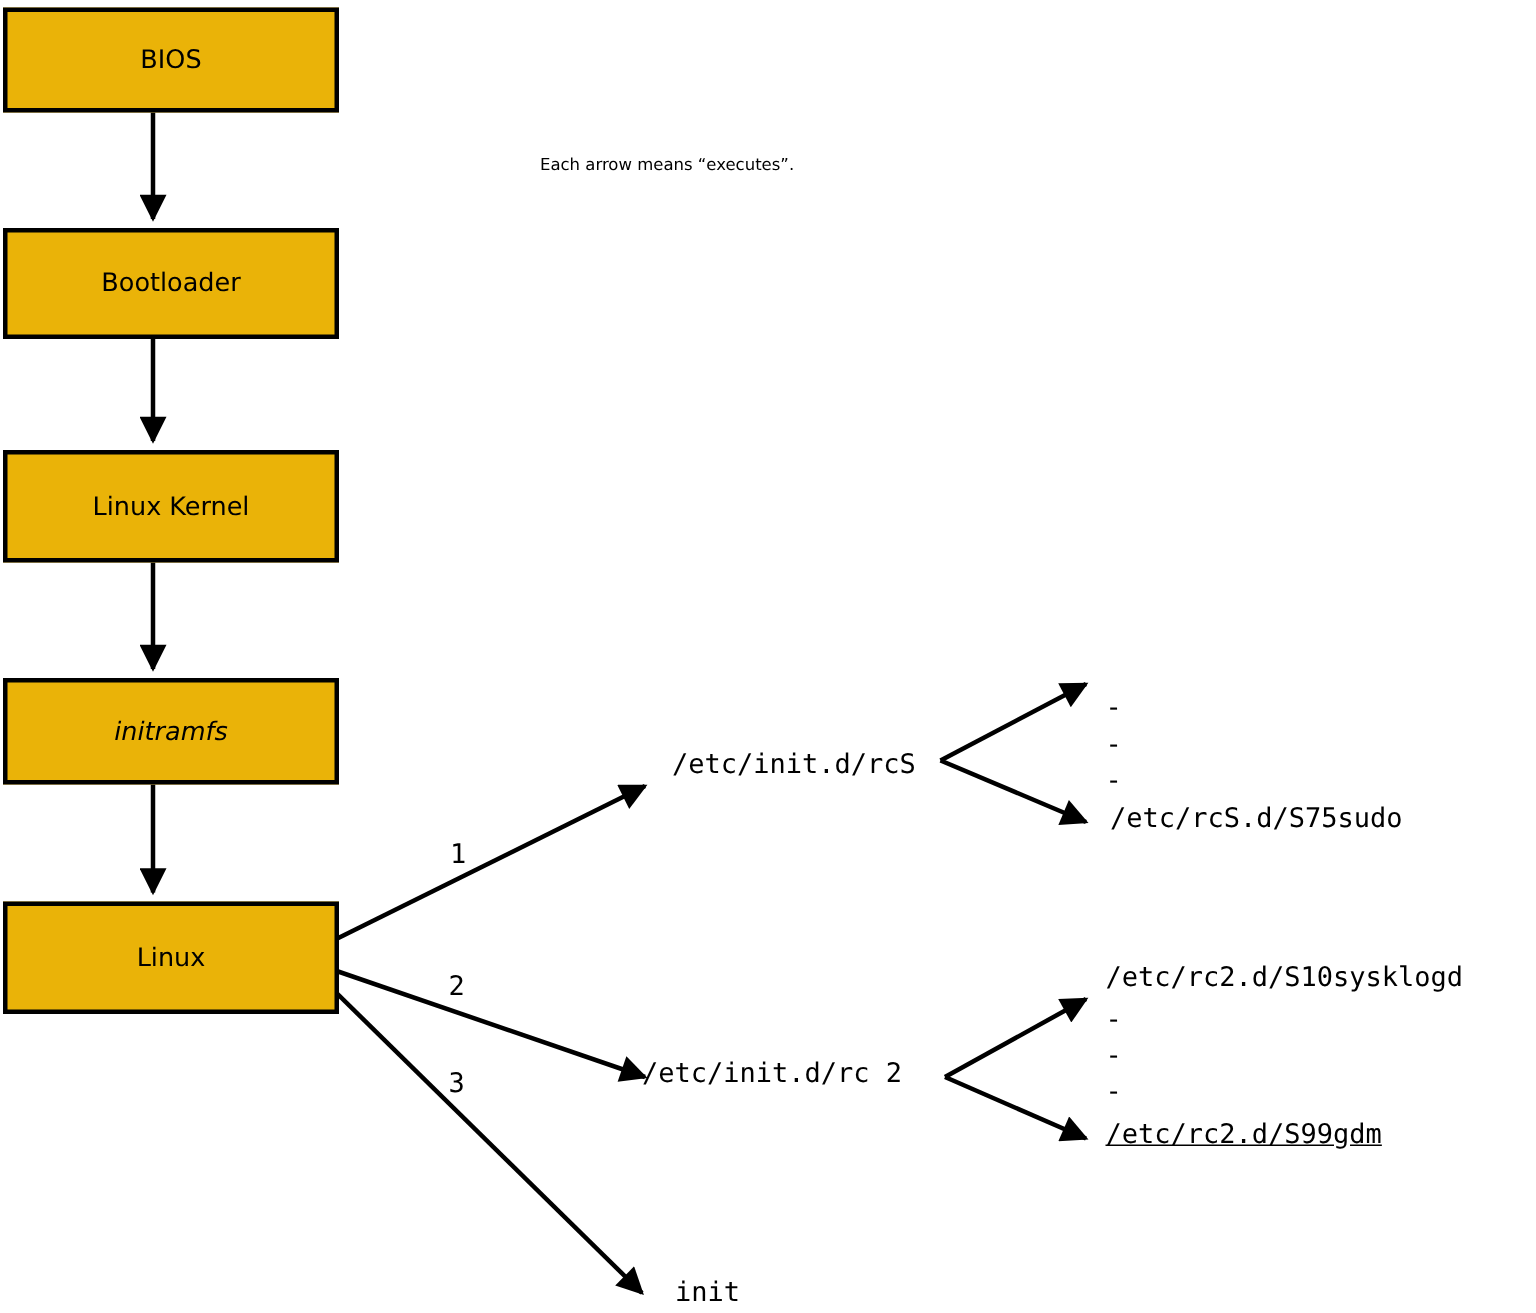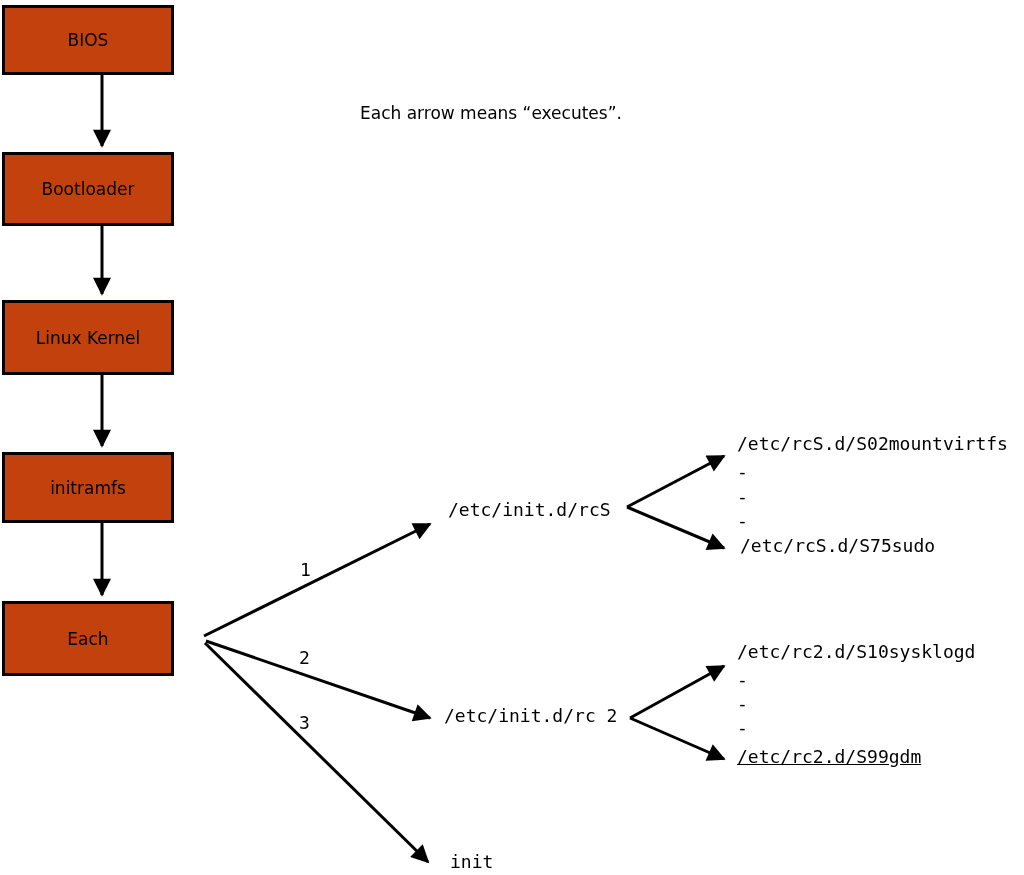--- a/index.html
+++ b/index.html
@@ -19,40 +19,40 @@
   .arrows-layer {
     position: absolute;
     left: 0;
     top: 0;
     width: 1024px;
     height: 875px;
   }
   .node-box {
     position: absolute;
     left: 2px;
-    width: 172px;
+    width: 224px;
     box-sizing: border-box;
     border: 3px solid #000000;
-    background: #c2410c;
+    background: #eab308;
     display: flex;
     align-items: center;
     justify-content: center;
   }
   .node-label {
     font-family: "DejaVu Sans", sans-serif;
     font-size: 17px;
     color: #000000;
     white-space: nowrap;
   }
   .note {
     position: absolute;
     left: 360px;
     top: 103px;
     font-family: "DejaVu Sans", sans-serif;
-    font-size: 17px;
+    font-size: 11px;
     color: #000000;
     white-space: nowrap;
   }
   .mono {
     position: absolute;
     font-family: "DejaVu Sans Mono", monospace;
     font-size: 18px;
     line-height: 18px;
     color: #000000;
     white-space: nowrap;
@@ -92,38 +92,37 @@
 
   <div class="node-box" style="top:5px; height:70px;">
     <span class="node-label">BIOS</span>
   </div>
   <div class="node-box" style="top:152px; height:74px;">
     <span class="node-label">Bootloader</span>
   </div>
   <div class="node-box" style="top:300px; height:75px;">
     <span class="node-label">Linux Kernel</span>
   </div>
-  <div class="node-box" style="top:452px; height:71px;">
+  <div class="node-box" style="top:452px; height:71px;font-style:italic;">
     <span class="node-label">initramfs</span>
   </div>
   <div class="node-box" style="top:601px; height:75px;">
-    <span class="node-label">Each</span>
+    <span class="node-label">Linux</span>
   </div>
 
   <div class="note">Each arrow means “executes”.</div>
 
   <div class="mono" style="left:300px; top:561px;">1</div>
   <div class="mono" style="left:299px; top:649px;">2</div>
   <div class="mono" style="left:299px; top:714px;">3</div>
 
   <div class="mono" style="left:448px; top:501px;text-align:right;">/etc/init.d/rcS</div>
-  <div class="mono" style="left:444px; top:707px;">/etc/init.d/rc 2</div>
+  <div class="mono" style="left:428px; top:707px;">/etc/init.d/rc 2</div>
   <div class="mono" style="left:450px; top:853px;">init</div>
 
-  <div class="mono" style="left:737px; top:435px;">/etc/rcS.d/S02mountvirtfs</div>
   <div class="mono" style="left:737px; top:463px;">-</div>
   <div class="mono" style="left:737px; top:488px;">-</div>
   <div class="mono" style="left:737px; top:512px;">-</div>
   <div class="mono" style="left:740px; top:537px;">/etc/rcS.d/S75sudo</div>
 
   <div class="mono" style="left:737px; top:643px;">/etc/rc2.d/S10sysklogd</div>
   <div class="mono" style="left:737px; top:671px;">-</div>
   <div class="mono" style="left:737px; top:695px;">-</div>
   <div class="mono" style="left:737px; top:719px;">-</div>
   <div class="mono" style="left:737px; top:748px;text-decoration:underline;">/etc/rc2.d/S99gdm</div>

